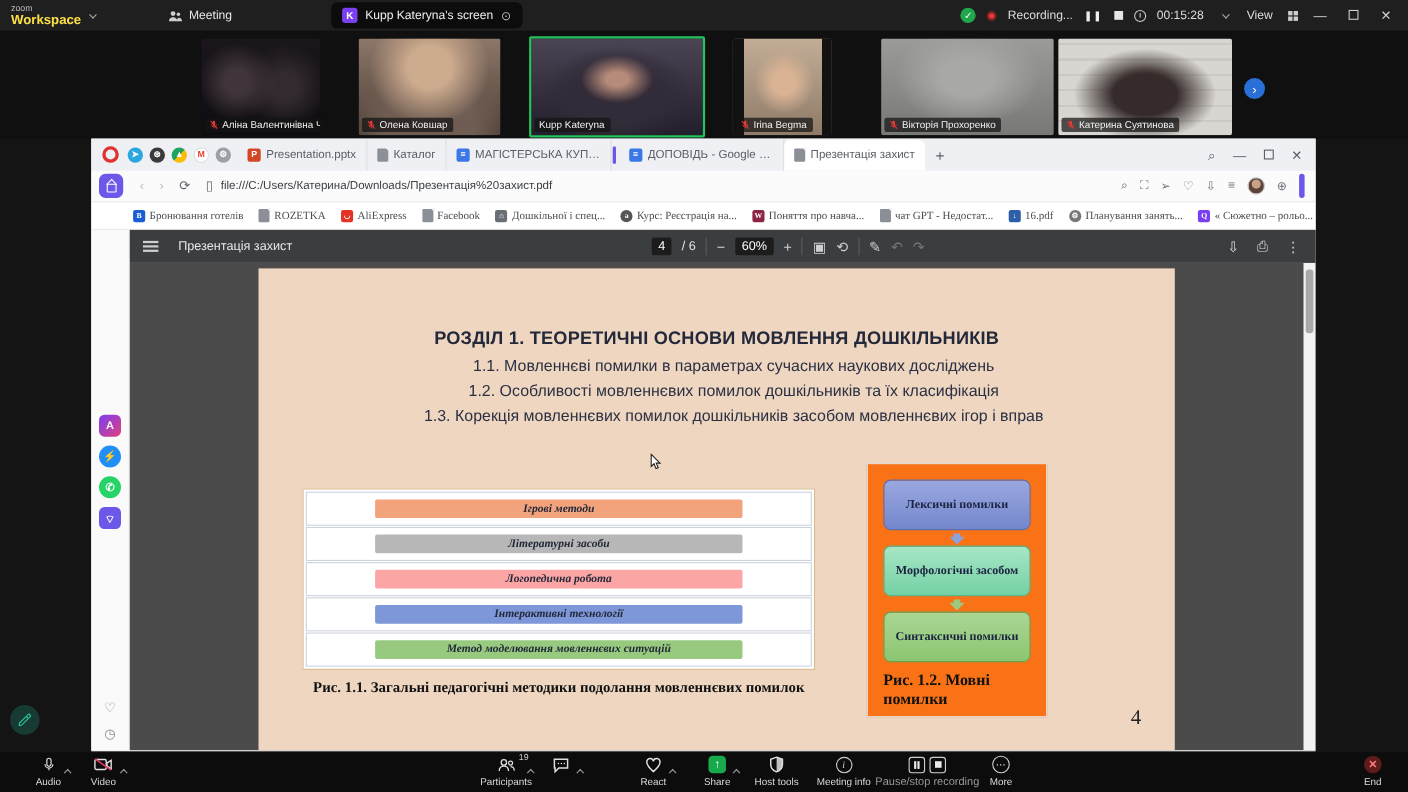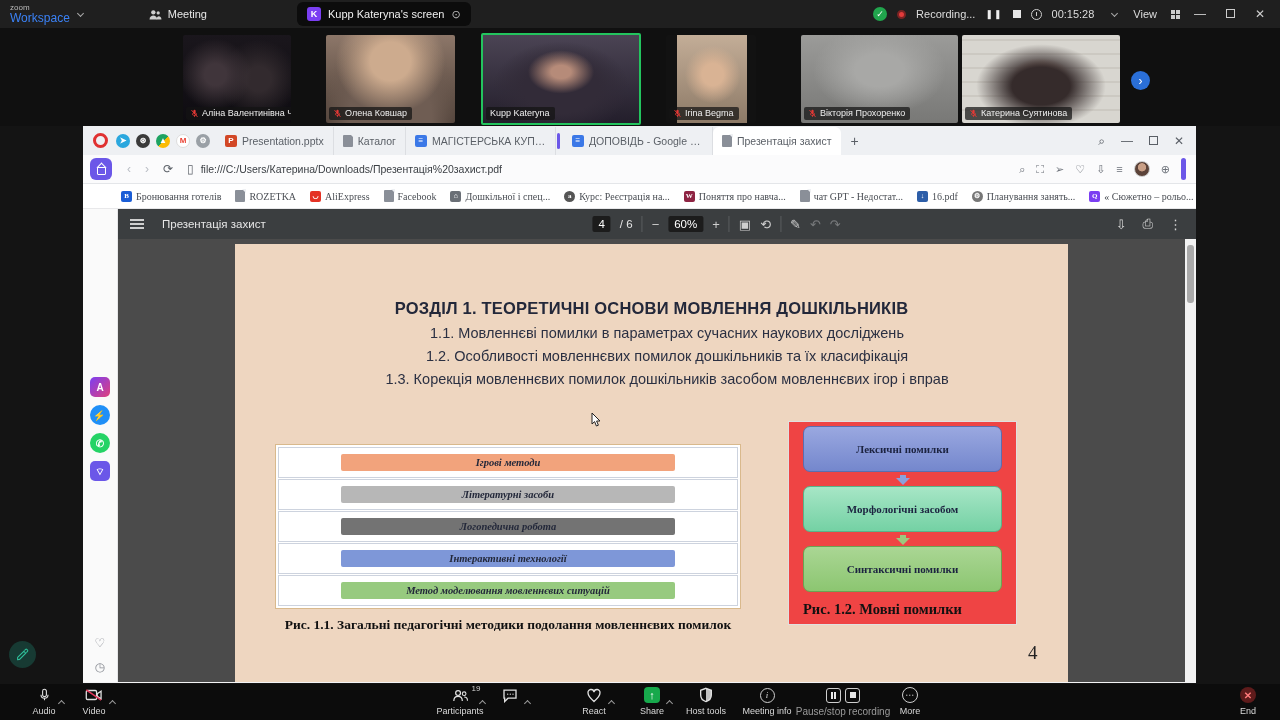--- a/index.html
+++ b/index.html
@@ -5,21 +5,21 @@
   * { margin:0; padding:0; box-sizing:border-box; }
   html,body { width:1280px; height:720px; overflow:hidden; background:#141414;
               font-family:"Liberation Sans", sans-serif; }
   .screen { position:relative; width:1280px; height:720px; background:#141414; }
 
   
   .ztop { position:absolute; left:0; top:0; width:1280px; height:28px; background:#1f1f1f;
           display:flex; align-items:center; color:#ddd; font-size:11px; }
   .zlogo { margin-left:10px; line-height:1; }
   .zlogo .z1 { font-size:8px; color:#bbb; }
-  .zlogo .z2 { font-size:12px; color:#3b82f6; font-weight:normal; }
+  .zlogo .z2 { font-size:12px; color:#fde047; font-weight:bold; }
   .chev { display:inline-block; width:5px; height:5px; border-right:1.4px solid #aaa; border-bottom:1.4px solid #aaa; transform:rotate(45deg); margin:0 6px 2px 8px; }
   .chev-up { display:inline-block; width:5px; height:5px; border-left:1.4px solid #9a9a9a; border-top:1.4px solid #9a9a9a; transform:rotate(45deg); }
   .ztab { display:flex; align-items:center; gap:6px; margin-left:60px; color:#e8e8e8; }
   .zpill { display:flex; align-items:center; gap:7px; margin-left:90px; background:#0c0c0c; border-radius:6px; height:24px; padding:0 10px; color:#f0f0f0; }
   .kav { width:14px; height:14px; border-radius:3px; background:#7b3ff2; color:#fff; font-size:9px; display:flex; align-items:center; justify-content:center; font-weight:bold; }
   .zright { margin-left:auto; display:flex; align-items:center; gap:10px; padding-right:10px; }
   .okshield { width:14px; height:14px; border-radius:50%; background:#21a54d; color:#fff; font-size:9px; display:flex; align-items:center; justify-content:center; }
   .recdot { width:9px; height:9px; border-radius:50%; background:#e23b3b; border:2px solid #7a2323; }
   .recbars { letter-spacing:1px; font-size:9px; color:#eee; }
   .stopsq { width:8px; height:8px; background:#e6e6e6; display:inline-block; }
@@ -99,21 +99,21 @@
   
   .slide { position:absolute; left:117px; top:5px; width:833px; height:460px; background:#eed6c0; }
   .stitle { margin-top:55px; text-align:center; font-weight:bold; font-size:16.5px; color:#23283a; letter-spacing:.2px; }
   .sitem { text-align:center; font-size:14.5px; color:#2b3042; margin-top:7px;padding-left:31px; }
   .fig1 { position:absolute; left:40px; top:200px; width:466px; }
   .fig1box { background:#fff; border:1px solid #d9b98c; padding:2px; }
   .figrow { border:1px solid #cdd3de; background:#fff; height:31px; display:flex; align-items:center; justify-content:center; margin-bottom:1px;font-style:italic; }
   .figbar { width:73%; height:17px; border-radius:2px; display:flex; align-items:center; justify-content:center;
             font-family:"Liberation Serif", serif; font-weight:bold; font-size:10.5px; color:#23283a; }
   .figcap1 { margin-top:8px; font-family:"Liberation Serif", serif; font-weight:bold; font-size:13.5px; color:#111; text-align:center; }
-  .fig2 { position:absolute; left:553px; top:177px; width:229px; background:#ef4444; border:1px solid #e0e0e0; padding:4px 14px 6px; }
+  .fig2 { position:absolute; left:553px; top:177px; width:164px; background:#f97316; border:1px solid #e0e0e0; padding:14px 14px 6px; }
   .fbox { height:46px; border-radius:7px; display:flex; align-items:center; justify-content:center;
           font-family:"Liberation Serif", serif; font-weight:bold; font-size:11px; color:#1c2340; text-align:center; }
   .fb1 { background:linear-gradient(#9aa8e0,#7487cd); border:1px solid #5c6eae; }
   .fb2 { background:linear-gradient(#a7e6c6,#74d1a4); border:1px solid #58b488; }
   .fb3 { background:linear-gradient(#aad694,#8cc671); border:1px solid #6ba352; }
   .farrow { width:14px; height:9px; margin:3px auto 2px; position:relative; }
   .farrow .stem { position:absolute; left:4px; top:0; width:6px; height:4px; }
   .farrow .head { position:absolute; left:0; top:3px; width:0; height:0; border-left:7px solid transparent; border-right:7px solid transparent; }
   .figcap2 { margin-top:9px; font-family:"Liberation Serif", serif; font-weight:bold; font-size:14.5px; color:#111; text-align:left; }
   .pageno { position:absolute; left:793px; top:398px; font-family:"Liberation Serif", serif; font-size:19px; color:#222; }
@@ -402,21 +402,21 @@
 
             <div class="fig1">
               <div class="fig1box">
                 <div class="figrow">
                     <div class="figbar" style="background:#f2a37c;">Ігрові методи</div>
                   </div>
                 <div class="figrow">
                     <div class="figbar" style="background:#b7b7b7;">Літературні засоби</div>
                   </div>
                 <div class="figrow">
-                    <div class="figbar" style="background:#737373;">Логопедична робота</div>
+                    <div class="figbar" style="background:#fca5a5;">Логопедична робота</div>
                   </div>
                 <div class="figrow">
                     <div class="figbar" style="background:#7e97d8;">Інтерактивні технології</div>
                   </div>
                 <div class="figrow" style="margin-bottom:0;">
                     <div class="figbar" style="background:#97ca7f;">Метод моделювання мовленнєвих ситуацій</div>
                   </div>
               </div>
               <div class="figcap1">Рис. 1.1. Загальні педагогічні методики подолання мовленнєвих помилок</div>
             </div>

